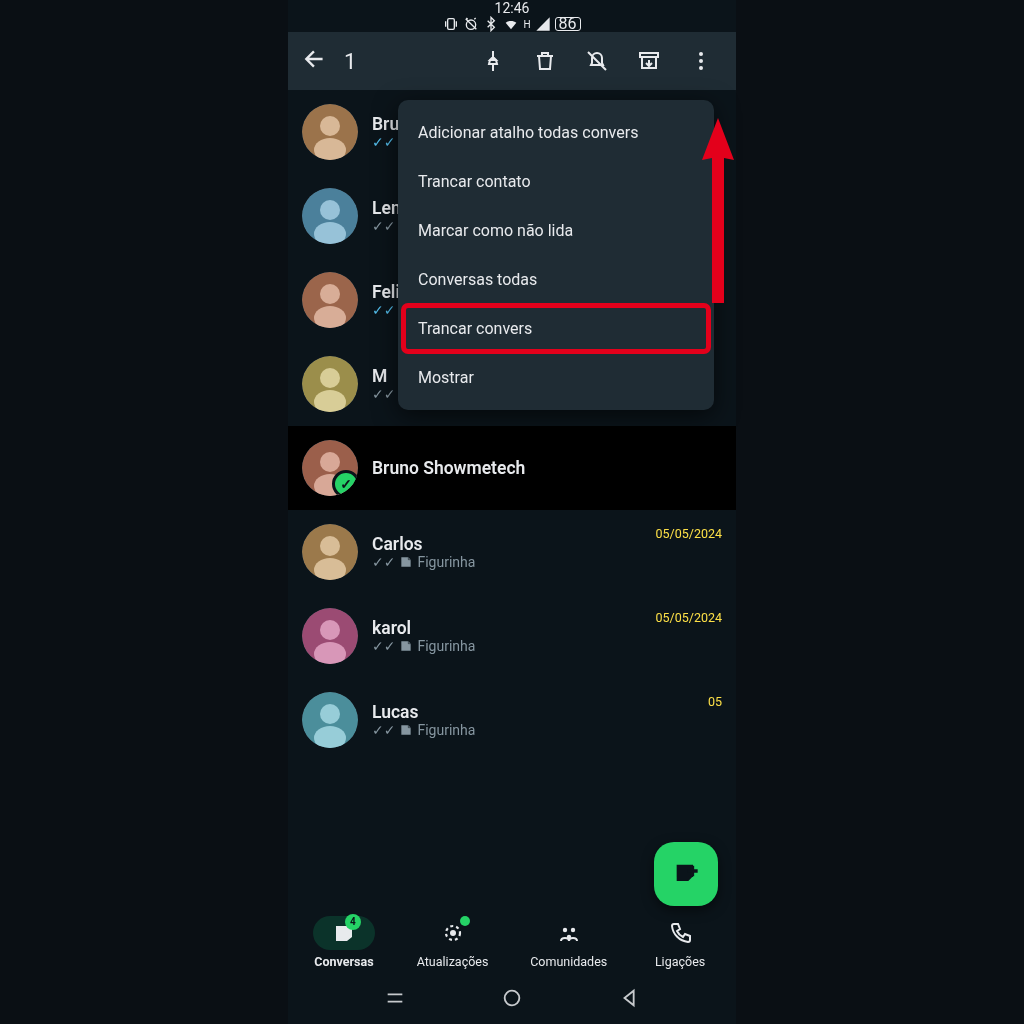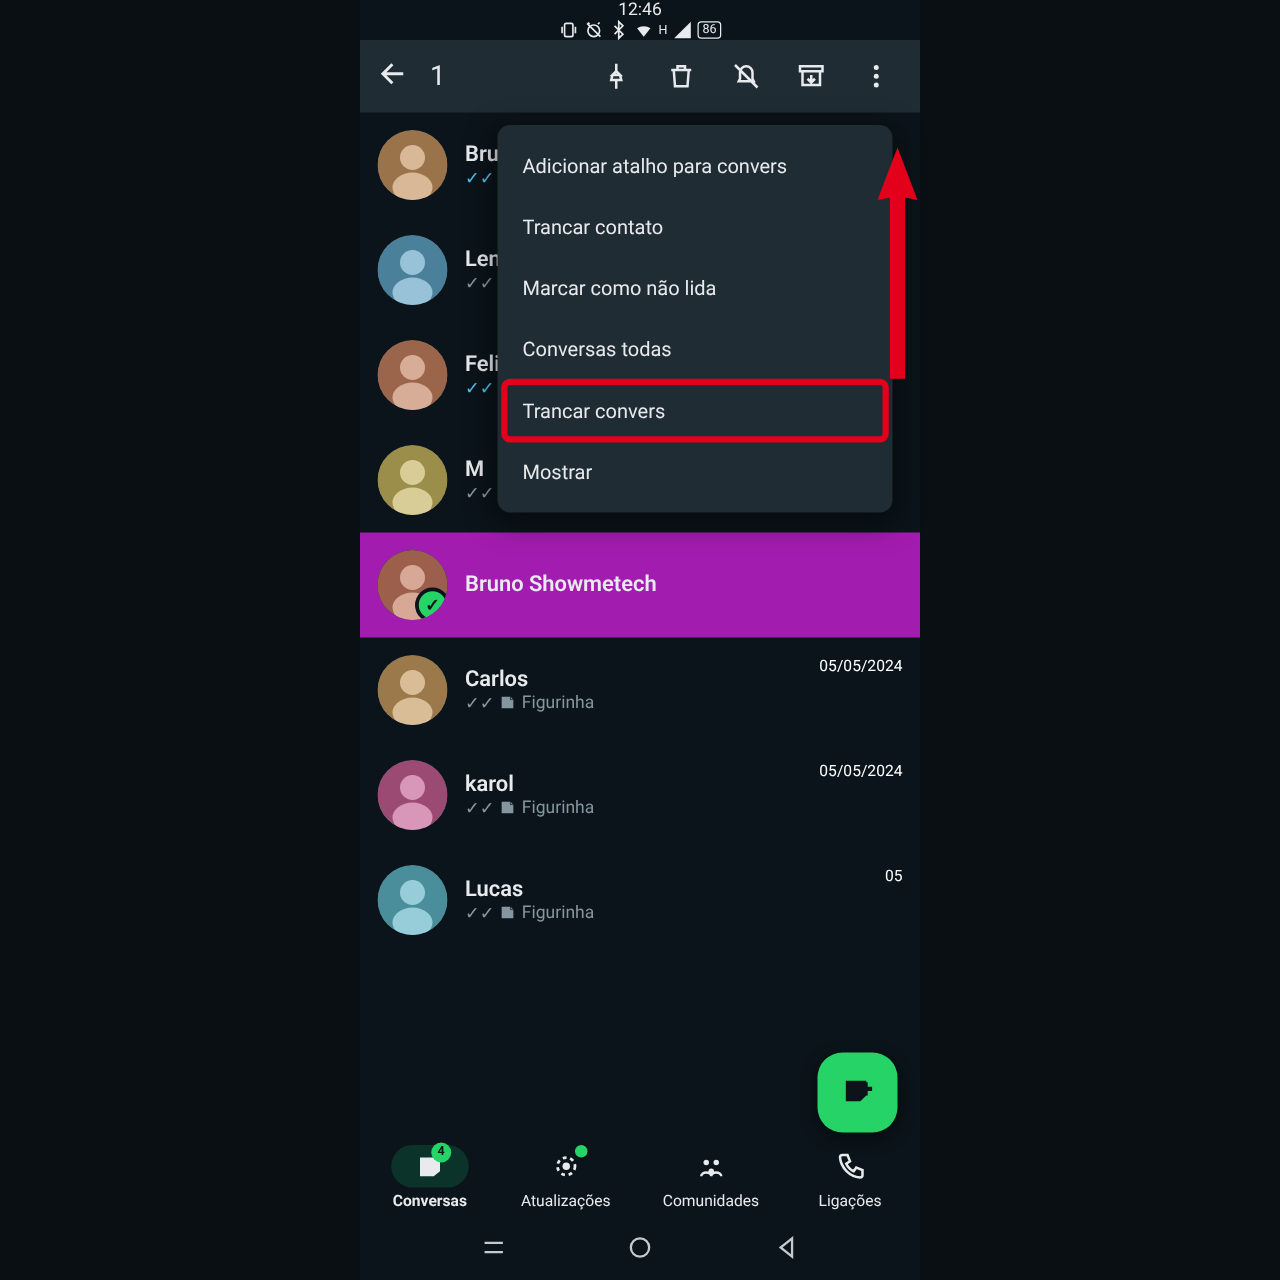--- a/index.html
+++ b/index.html
@@ -29,21 +29,21 @@
     font-size: 14px;
     color: #e8eaed;
     flex-direction: column;
   }
   .status-right { display: flex; align-items: center; gap: 4px; }
   .status-right svg { width: 16px; height: 16px; }
   .batt {
     border: 1.5px solid #e8eaed;
     border-radius: 3px;
     padding: 0 3px;
-    font-size: 10px;
+    font-size: 16px;
     line-height: 12px;
   }
   
   .action-bar {
     height: 58px;
     display: flex;
     align-items: center;
     gap: 10px;
     padding: 0 14px;
     background: #1f2c34;
@@ -54,21 +54,21 @@
   .ab-icon svg { width: 24px; height:24px; }
   
   .chat-list { position: relative; }
   .chat-row {
     display: flex;
     align-items: center;
     height: 84px;
     padding: 0 14px;
     gap: 14px;
   }
-  .chat-row.selected { background: #a21caf; }
+  .chat-row.selected { background: #000000; }
   .avatar {
     width: 56px; height: 56px; border-radius: 50%;
     flex: 0 0 56px;
     position: relative;
     background: #3a4a55;
     overflow: hidden;
   }
   .avatar.sel::after{
     content:"✓";
     position:absolute;
@@ -81,21 +81,21 @@
     font-size:14px;
     font-weight:700;
     display:flex;align-items:center;justify-content:center;
   }
   .avatar svg{width:100%;height:100%;}
   .chat-main { flex:1; min-width:0; }
   .chat-name { font-size: 17.5px; font-weight: 600; color: #e8eaed; }
   .chat-sub { font-size: 14px; color: #8696a0; display:flex;align-items:center;gap:4px;}
   .chat-sub .ticks{color:#8696a0;}
   .read .ticks{color:#53bdeb;}
-  .chat-date { font-size: 12.5px; color:#ffffff; align-self:flex-start; margin-top:16px;margin-left:44px;}
+  .chat-date { font-size: 12.5px; color:#fde047; align-self:flex-start; margin-top:16px;margin-left:44px;}
   
   .dropdown {
     position: absolute;
     top: 100px;
     left: 398px;
     width: 316px;
     background: #1f2c34;
     border-radius: 10px;
     padding: 8px 0;
     box-shadow: 0 6px 24px rgba(0,0,0,.6);
@@ -365,21 +365,21 @@
 </div>
 
 <div class="fab">
   <svg viewBox="0 0 24 24" fill="#0b141a">
       <path d="M4 4h14v10l-4 4H4V4z"></path>
       <path d="M19 8h3v3h-3v3h-3v-3h-3V8h3V5h3v3z" fill="#0b141a"></path>
     </svg>
 </div>
 
 <div class="dropdown" id="dropdown">
-    <div class="dd-item">Adicionar atalho para convers</div>
+    <div class="dd-item">Adicionar atalho todas convers</div>
     <div class="dd-item">Trancar contato</div>
     <div class="dd-item">Marcar como não lida</div>
     <div class="dd-item">Conversas todas</div>
     <div class="dd-item dd-highlight">Trancar convers</div>
     <div class="dd-item">Mostrar</div>
   </div>
 
 <svg class="annot-arrow" viewBox="0 0 40 210">
   <path d="M20 20 L4 62 L14 60 L14 205 L26 205 L26 60 L36 62 Z" fill="#e3001b"></path>
 </svg>

